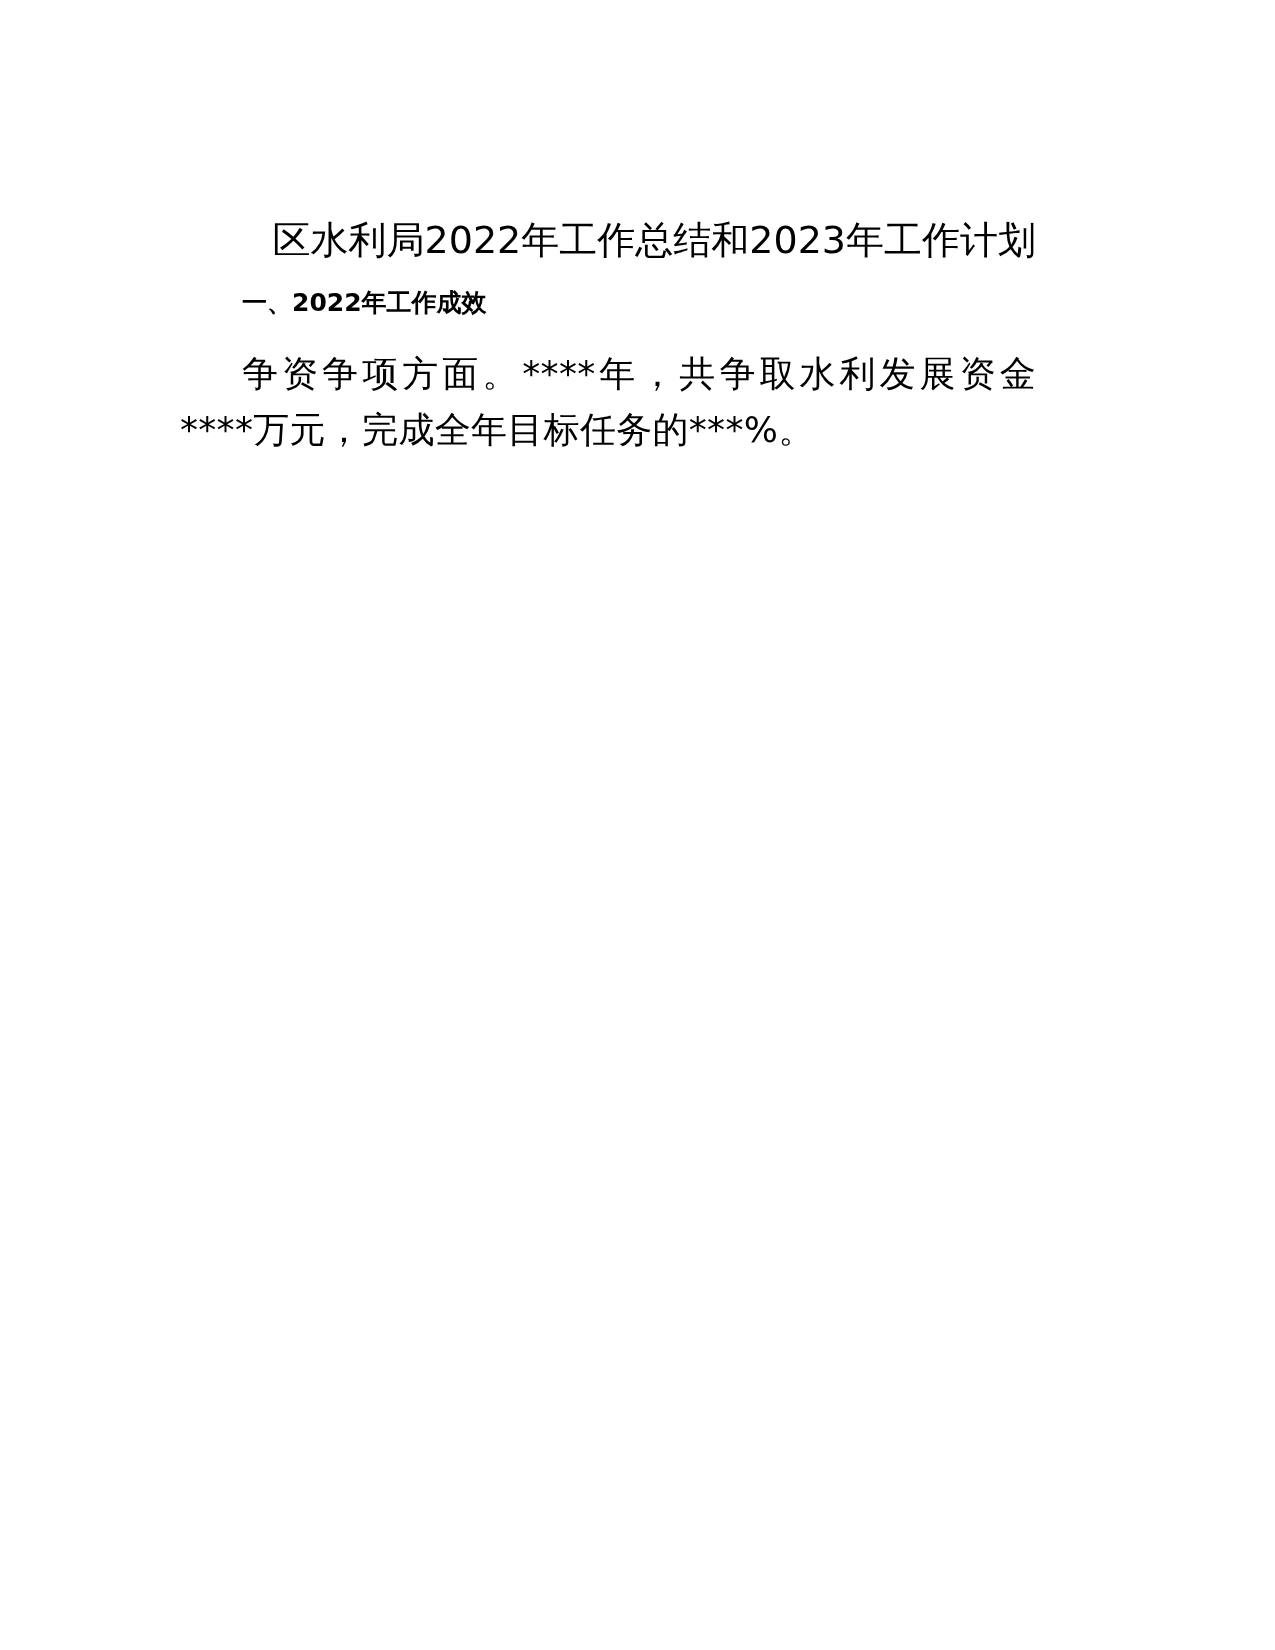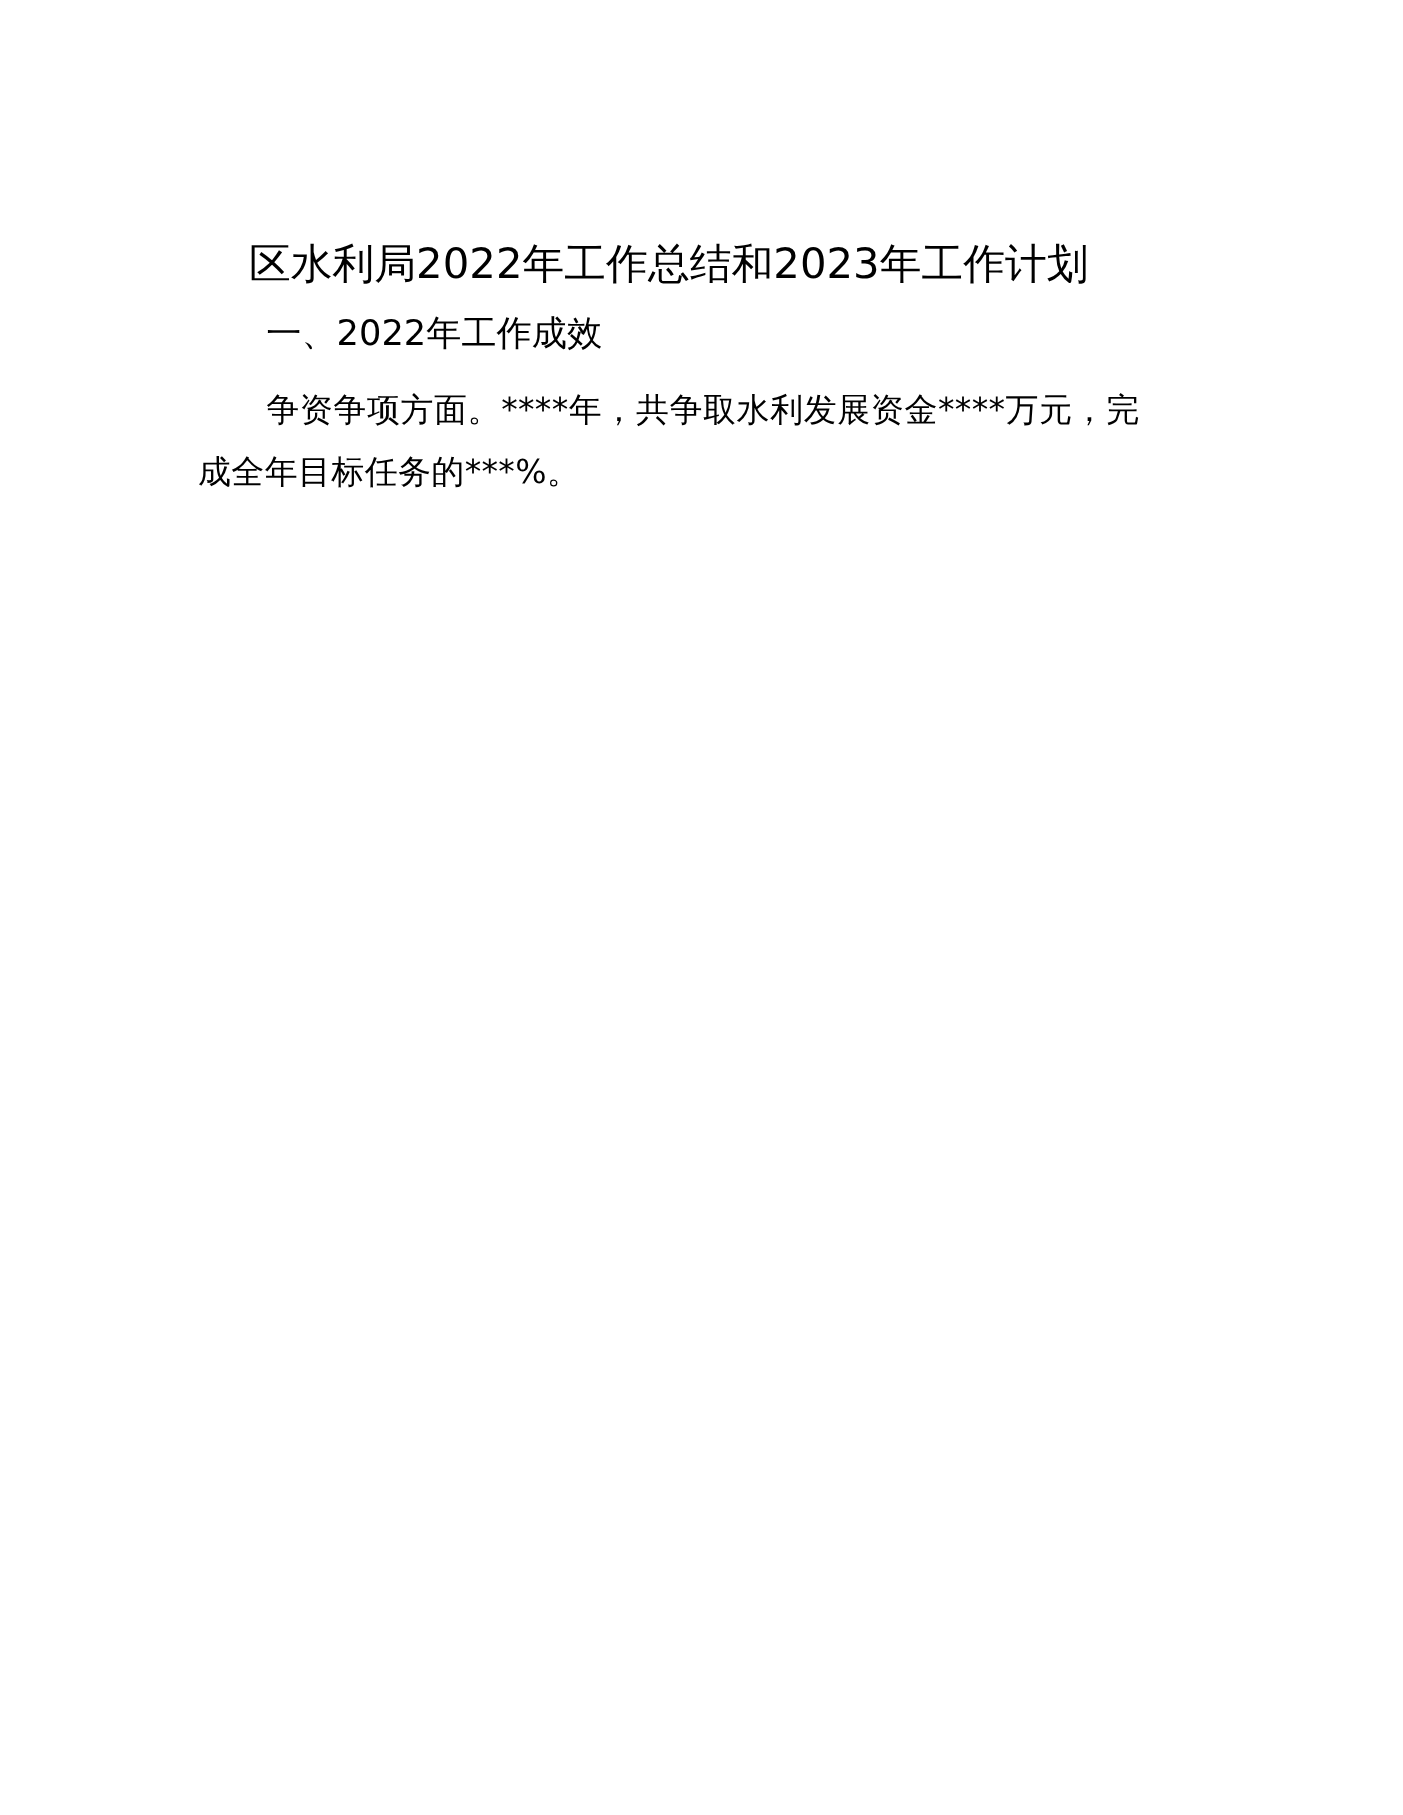--- a/index.html
+++ b/index.html
@@ -17,35 +17,35 @@
     }
     .page {
       position: absolute;
       left: 180px;
       top: 210px;
       width: 856px;
     }
     .doc-title {
       font-size: 38px;
       line-height: 60px;
-      text-align: center;
+      text-align: right;
       margin: 0 0 8px 0;
       font-weight: normal;
       letter-spacing: 0px;
       white-space: nowrap;
     }
     .section-heading {
-      font-size: 32px;
+      font-size: 25px;
       line-height: 50px;
       margin: 0 0 18px 0;
       text-indent: 62px;
-      font-weight: normal;
+      font-weight: bold;
     }
     .para {
-      font-size: 30px;
+      font-size: 36px;
       line-height: 56px;
       margin: 0 0 4px 0;
       text-indent: 62px;
       text-align: justify;
       letter-spacing: 0.3px;
     }
   </style>
 </head>
 <body>
 

